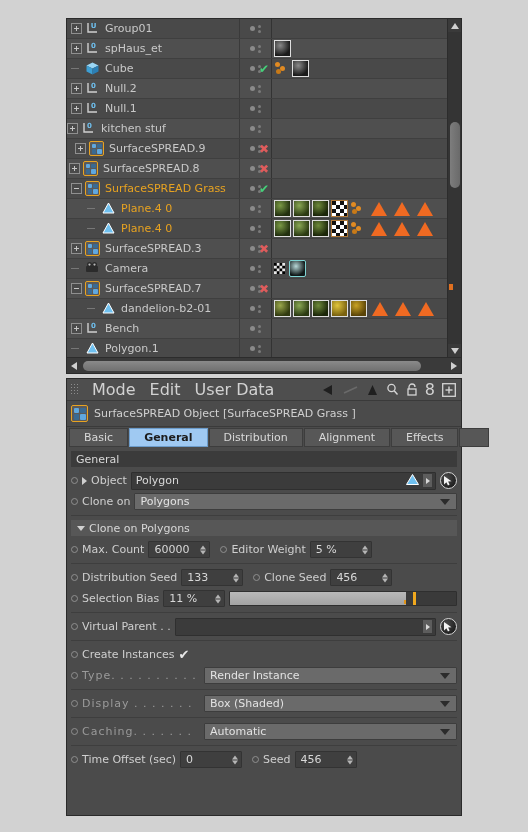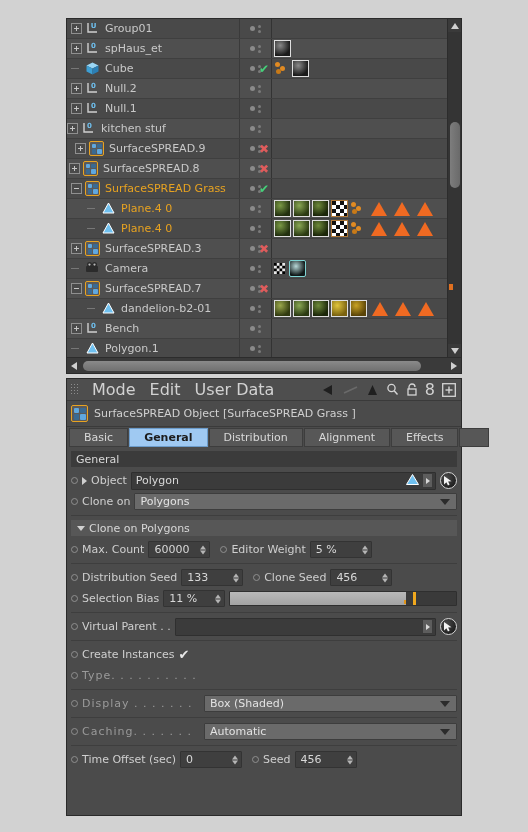--- a/index.html
+++ b/index.html
@@ -949,20 +949,24 @@
 
     <div class="prow">
       <span class="obull"></span>
       <span class="plabel">Create Instances</span>
       <span class="check">✔</span>
     </div>
 
     <div class="prow">
       <span class="obull"></span>
       <span class="plabel dotted" style="width:118px;">Type. . . . . . . . . .</span>
+      <span class="combo">
+        <span>Render Instance</span>
+        <i class="cc"></i>
+      </span>
     </div>
 
     <div class="divider"></div>
 
     <div class="prow">
       <span class="obull"></span>
       <span class="plabel dotted" style="width:118px;">Display . . . . . . .</span>
       <span class="combo">
         <span>Box (Shaded)</span>
         <i class="cc"></i>

